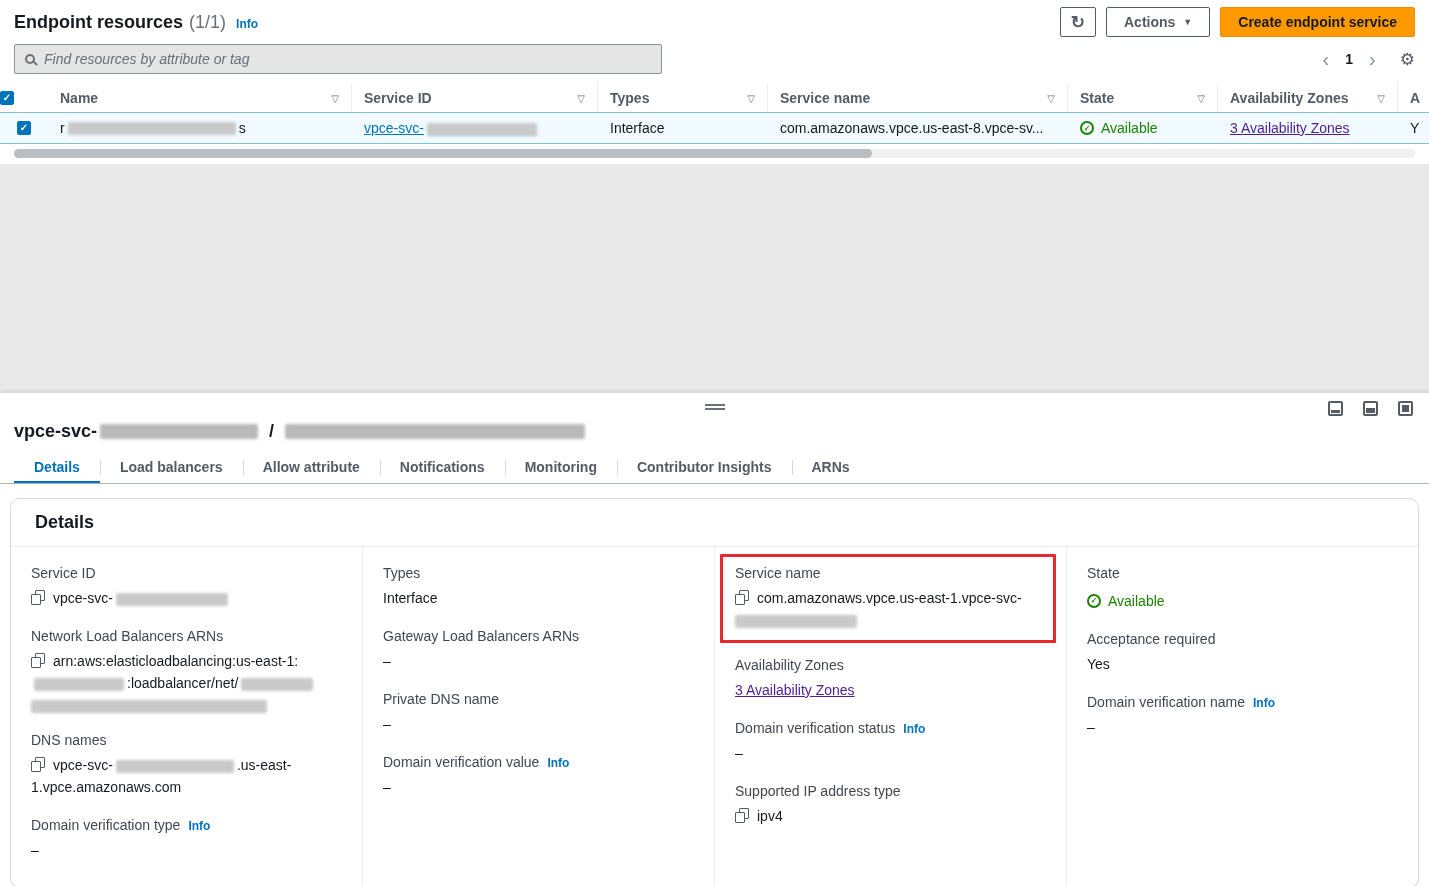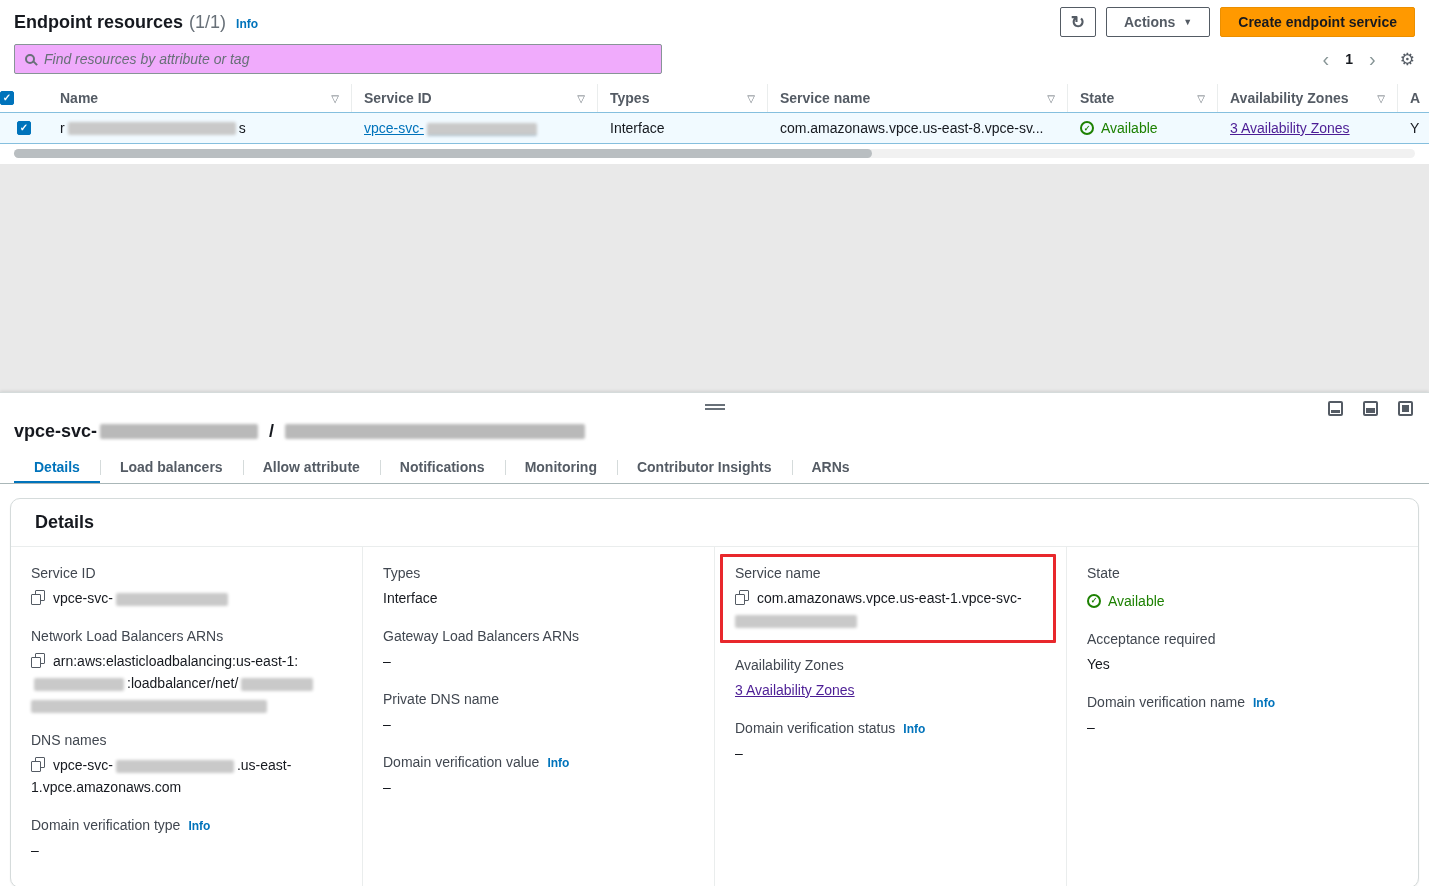--- a/index.html
+++ b/index.html
@@ -23,21 +23,21 @@
   .hdr-right { display: flex; gap: 10px; align-items: center; }
   .btn { height: 30px; border: 1px solid #545b64; background: #fff; border-radius: 2px;
          font-weight: bold; font-size: 14px; color: #545b64; padding: 0 17px;
          display: flex; align-items: center; gap: 8px; cursor: pointer; font-family: inherit; }
   .icon-btn { padding: 0 10px; font-size: 17px; color: #545b64; }
   .caret { font-size: 9px; }
   .btn.primary { background: #ff9900; border-color: #eb8f00; color: #16191f; }
 
   .search-row { display: flex; justify-content: space-between; align-items: center; margin-top: 6px; }
   .search-box { display: flex; align-items: center; gap: 9px; width: 648px; height: 30px;
-                border: 1px solid #879596; border-radius: 2px; padding: 0 10px; background: #f0abfc; }
+                border: 1px solid #879596; border-radius: 2px; padding: 0 10px; background: #e5e5e5; }
   .search-glyph { width: 10px; height: 10px; border: 2px solid #687078; border-radius: 50%; position: relative; flex: none; }
   .search-glyph::after { content:""; position: absolute; width: 6px; height: 2px; background: #687078;
                          transform: rotate(45deg); right: -5px; bottom: -2px; }
   .search-box input { border: none; outline: none; flex: 1; font-size: 14px; font-family: inherit; color:#16191f; background: transparent; }
   .search-box input::placeholder { color: #687078; font-style: italic; opacity: 1; }
   .pager { display: flex; align-items: center; gap: 16px; color: #879596; }
   .chev { font-size: 20px; line-height: 1; cursor: pointer; }
   .pagenum { font-weight: bold; color: #16191f; cursor: pointer; }
   .gear { font-size: 17px; color: #545b64; cursor: pointer; margin-left: 8px; }
 
@@ -307,20 +307,24 @@
           </div>
         </div>
         <div class="field">
           <div class="flabel">Availability Zones</div>
           <div class="fvalue"><a class="azlink">3 Availability Zones</a></div>
         </div>
         <div class="field">
           <div class="flabel"><span>Domain verification status</span><span class="field-info">Info</span></div>
           <div class="fvalue">–</div>
         </div>
+        <div class="field">
+          <div class="flabel">Supported IP address type</div>
+          <div class="fvalue"><span class="copy-icon"></span><span>ipv4</span></div>
+        </div>
       </div>
 
       <div class="col">
         <div class="field">
           <div class="flabel">State</div>
           <div class="fvalue">
             <span class="status-ok">
               <span class="okcirc">✓</span>
               <span>Available</span>
             </span>

